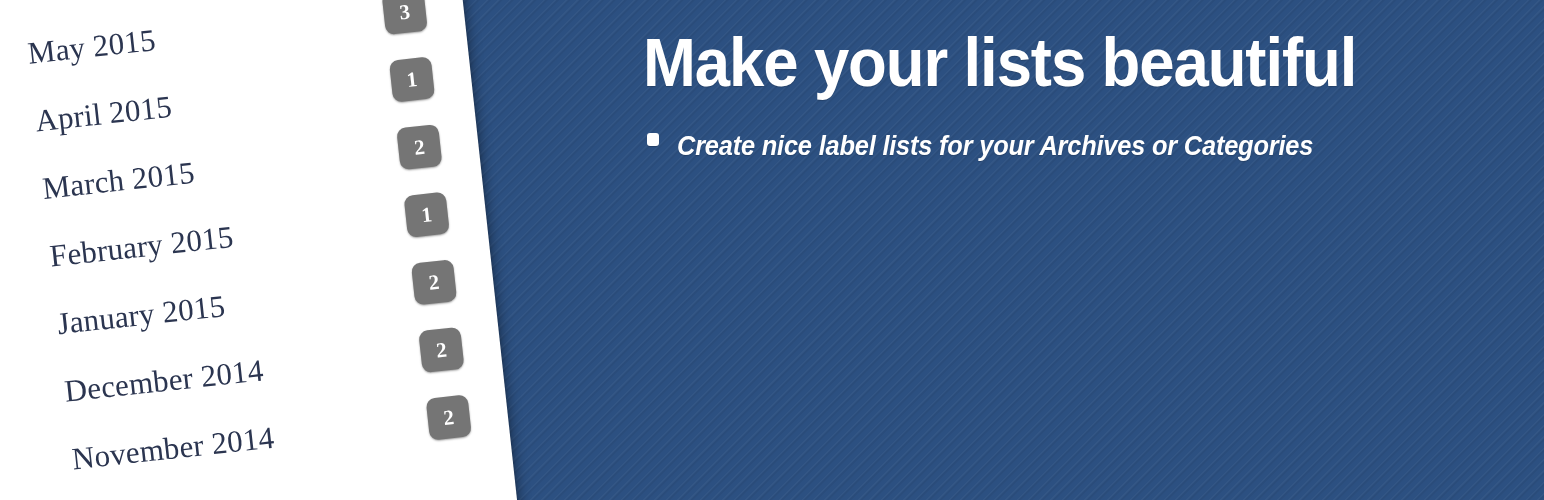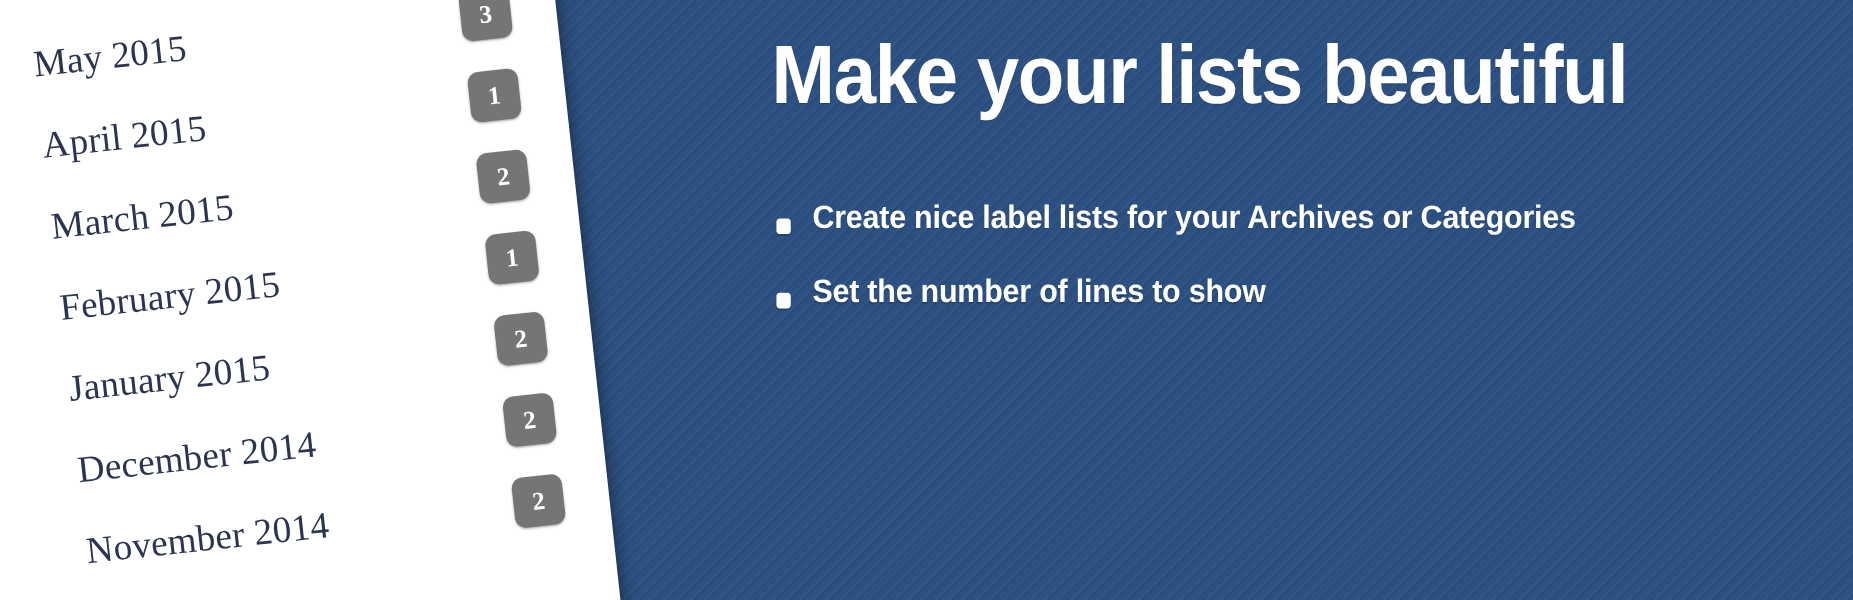--- a/index.html
+++ b/index.html
@@ -129,22 +129,23 @@
     position: absolute;
     left: 4px;
     top: 133px;
     margin: 0;
     padding: 0;
     list-style: none;
   }
 
   .feature-item {
     display: flex;
-    align-items: flex-end;
+    align-items: flex-start;
     height: 62px;
+    font-style: italic;
   }
 
   .feature-bullet {
     flex: 0 0 auto;
     width: 12px;
     height: 13px;
     background: #ffffff;
     border-radius: 3px;
     margin-right: 18px;
     box-shadow: 0 1px 1px rgba(0,0,0,0.2);
@@ -208,20 +209,16 @@
   </div>
 
   <div id="copy">
     <h1 id="headline">Make your lists beautiful</h1>
     <ul id="feature-list">
 
     <li class="feature-item">
           <span class="feature-bullet"></span>
           <span class="feature-text">Create nice label lists for your Archives or Categories</span>
         </li>
-        <li class="feature-item">
-          <span class="feature-bullet"></span>
-          <span class="feature-text">Set the number of lines to show</span>
-        </li>
       </ul>
   </div>
 
 </div>
 
 </body></html>

